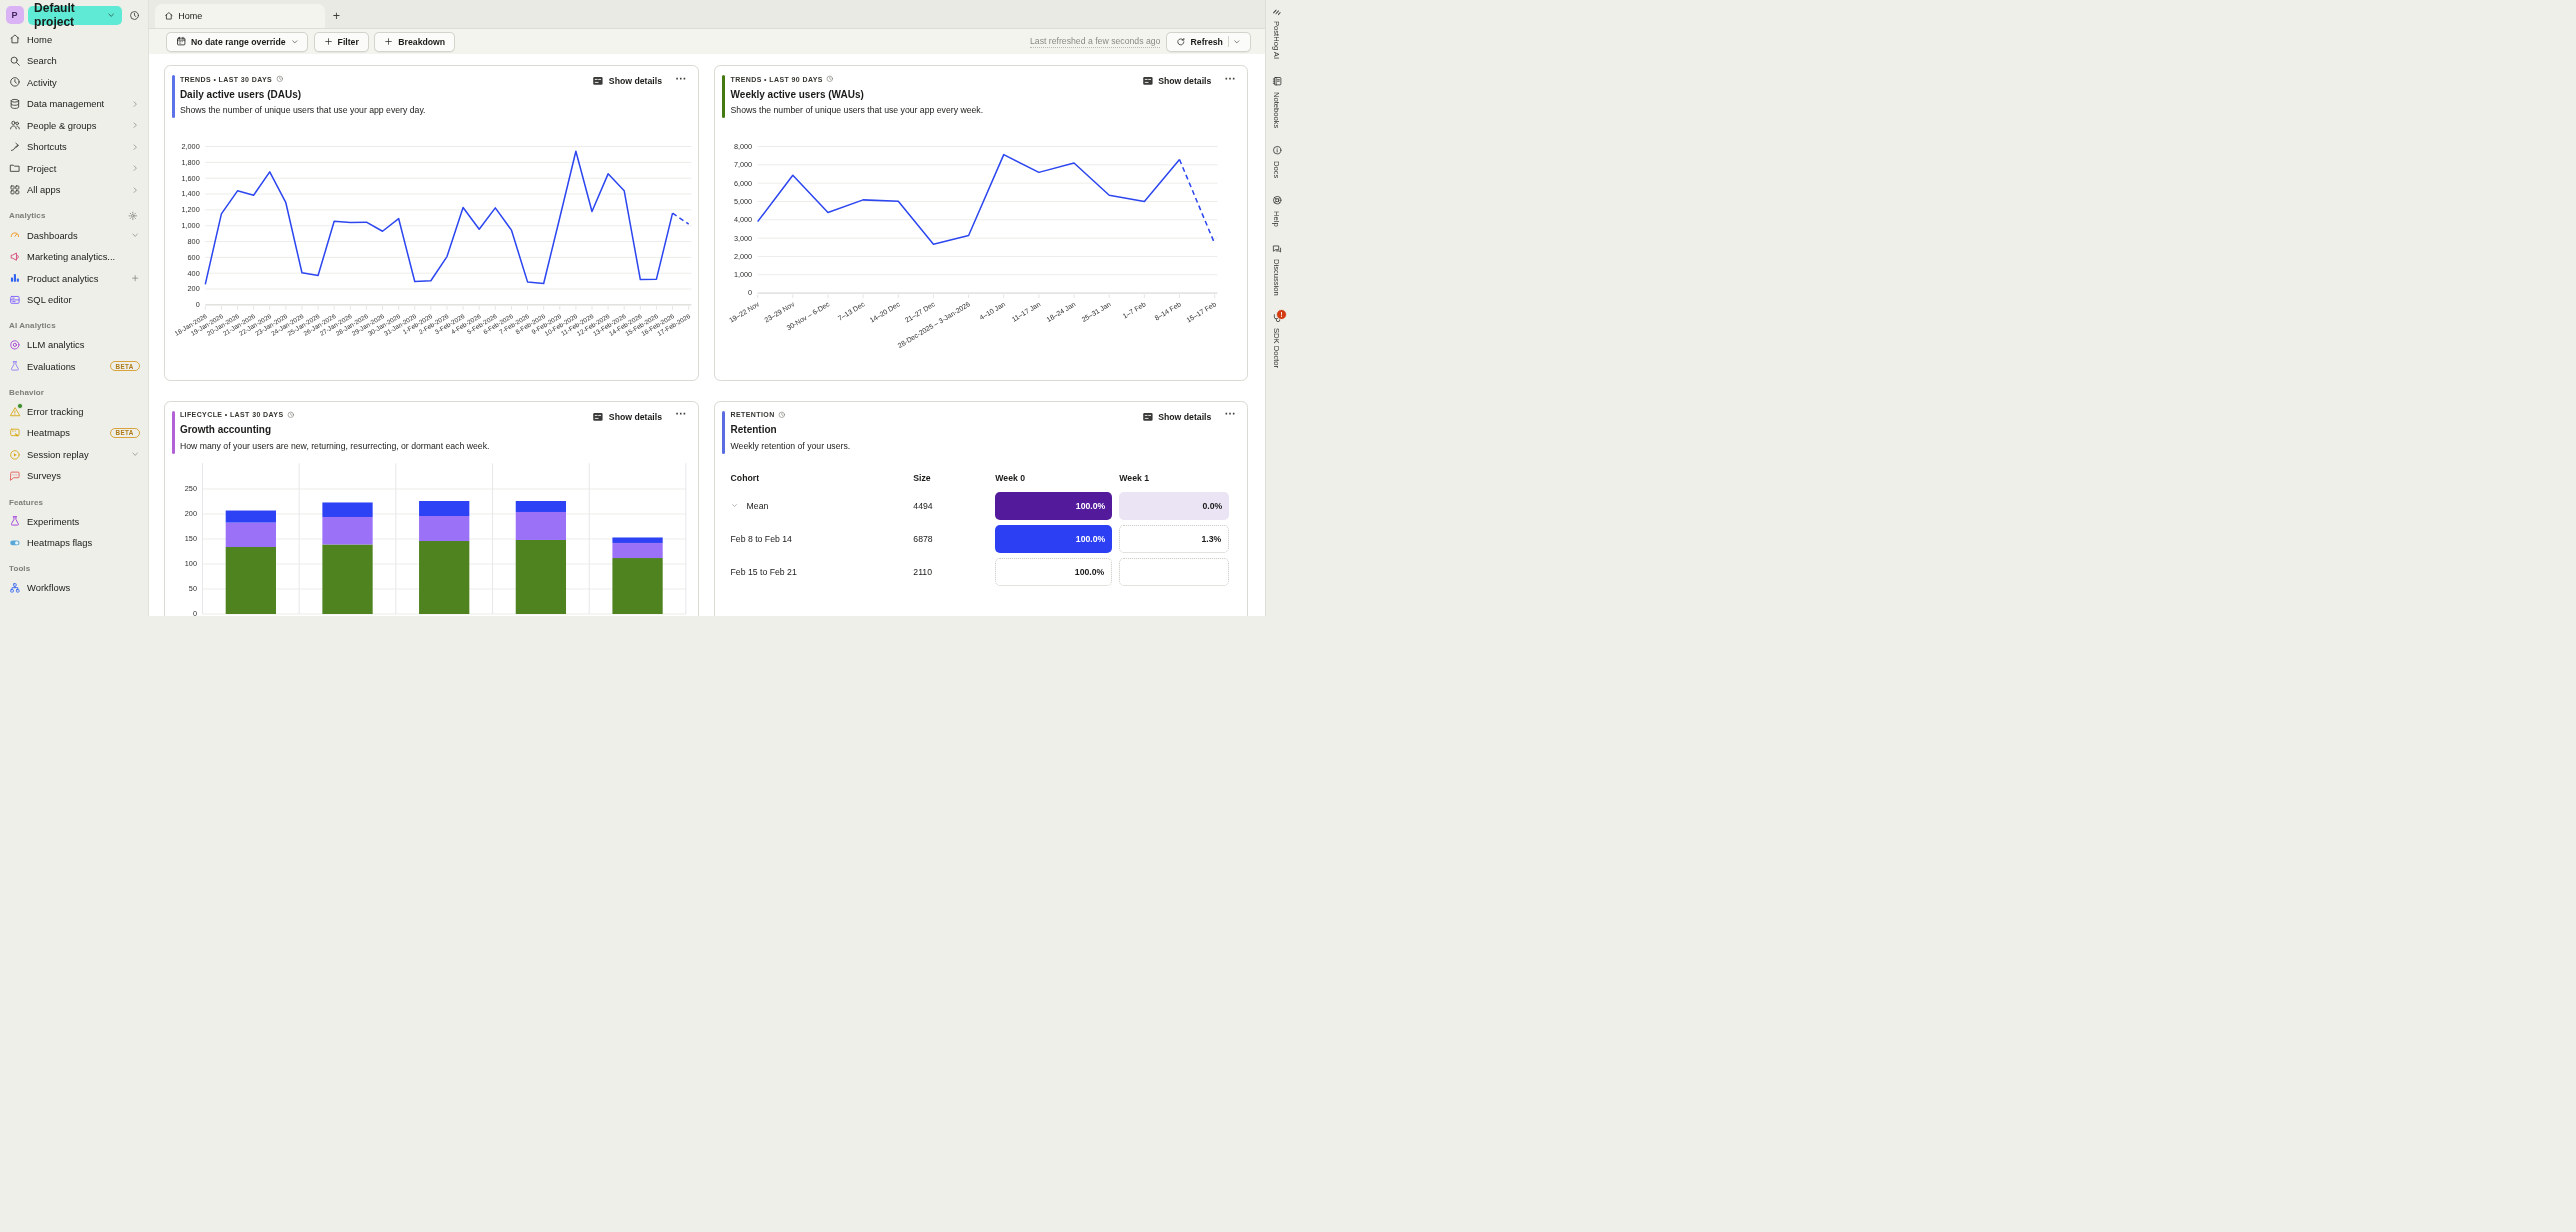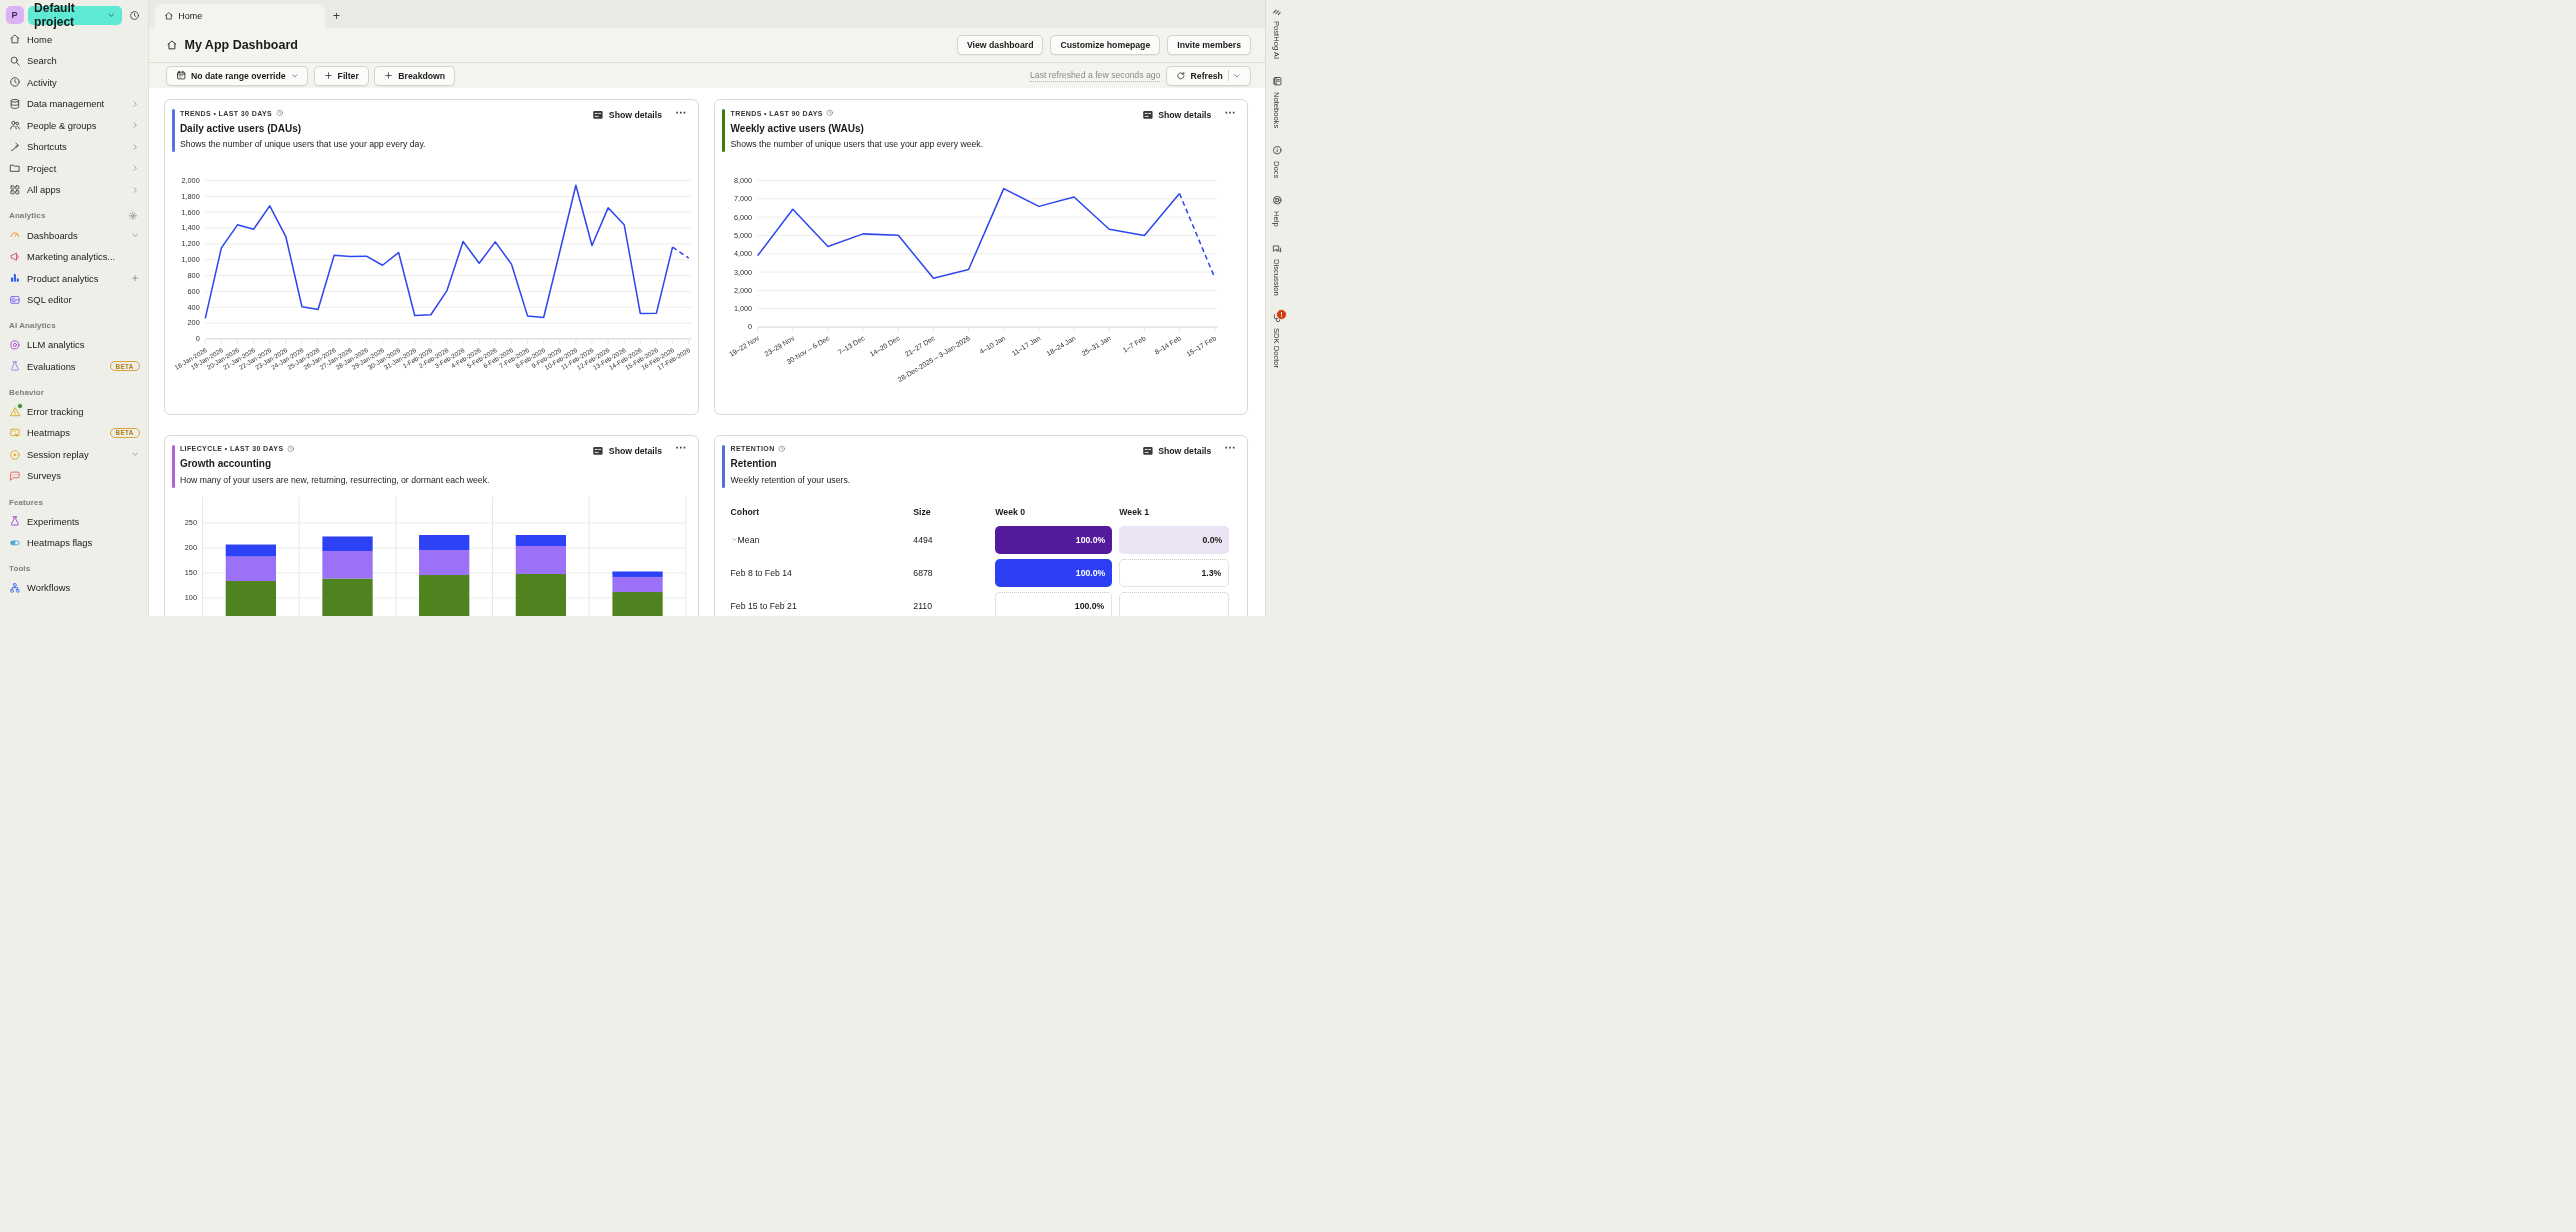--- a/index.html
+++ b/index.html
@@ -45,21 +45,21 @@
   .show-details { position:absolute; right:36px; top:9px; display:flex; align-items:center; gap:4.9px; font-size:8.7px; font-weight:600; cursor:pointer; }
   .dots { position:absolute; right:11px; top:5.6px; font-size:11px; font-weight:700; color:#3c3c38; letter-spacing:0.7px; cursor:pointer; }
   .chart-wrap { margin:0 0.7px; }
   svg text { font-family:"Liberation Sans", sans-serif; }
 
   
   .ret-table { margin-top:16.7px; padding:0 11px 0 15.3px; }
   .ret-grid { display:grid; grid-template-columns:1fr 82px 124px 117px; align-items:center; }
   .ret-head { height:22px; font-size:8.7px; font-weight:700; }
   .ret-row { height:33px; font-size:8.7px; }
-  .cohort-cell { display:flex; align-items:center; gap:0; }
+  .cohort-cell { display:flex; align-items:center; gap:9px; }
   .cell { height:28px; border-radius:4.9px; display:flex; align-items:center; justify-content:flex-end; padding:8px 7px; font-size:8.7px; font-weight:600; margin-right:7px; }
   .cell.dotted { border:1px dotted #c6c7bf; background:#fff; color:#1b1b19; }
 
   
   .rail { width:23px; min-width:23px; background:#eeefe9; border-left:0.7px solid #dcddd5; display:flex; flex-direction:column; align-items:center; padding-top:5.6px; }
   .rail-item { display:flex; flex-direction:column; align-items:center; gap:4.9px; margin-bottom:17.4px; cursor:pointer; color:#2f2f2d; }
   .rail-label { writing-mode:vertical-rl; font-size:7.6px; white-space:nowrap; }
   .rail-ic { position:relative; display:flex; }
   .sdk-badge { position:absolute; top:-3.5px; right:-4.9px; width:9px; height:9px; border-radius:50%; background:#d33c13; color:#fff; font-size:6.3px; font-weight:700; display:flex; align-items:center; justify-content:center; border:1.4px solid #eeefe9; box-sizing:content-box; }
 </style>
@@ -362,32 +362,20 @@
           <svg width="9.7" height="9.7" viewBox="0 0 24 24" fill="none" stroke="currentColor" stroke-width="1.8" stroke-linecap="round" stroke-linejoin="round">
             <path d="M4 11l8-7 8 7"></path>
             <path d="M6 9.5V20h12V9.5"></path>
           </svg>
         </span>
       <span>Home</span>
     </div>
     <div class="newtab">+</div>
   </div>
 
-  <div class="page-header">
-    <span style="display: inline-flex; align-items: center;">
-        <svg width="11.8" height="11.8" viewBox="0 0 24 24" fill="none" stroke="currentColor" stroke-width="1.8" stroke-linecap="round" stroke-linejoin="round">
-          <path d="M4 11l8-7 8 7"></path>
-          <path d="M6 9.5V20h12V9.5"></path>
-        </svg>
-      </span>
-    <h1>My App Dashboard</h1>
-    <button class="btn">View dashboard</button>
-    <button class="btn">Customize homepage</button>
-    <button class="btn">Invite members</button>
-  </div>
 
   <div class="filter-row">
     <button class="btn">
       <span style="display: inline-flex; align-items: center;">
           <svg width="10.4" height="10.4" viewBox="0 0 24 24" fill="none" stroke="currentColor" stroke-width="1.8" stroke-linecap="round" stroke-linejoin="round">
             <rect x="3.5" y="5" width="17" height="15.5" rx="2"></rect>
             <path d="M3.5 9.5h17M8 3v4M16 3v4M7.5 13h.01M11 13h.01M14.5 13h.01M7.5 16.5h.01M11 16.5h.01"></path>
           </svg>
         </span>
       <span>No date range override</span>

